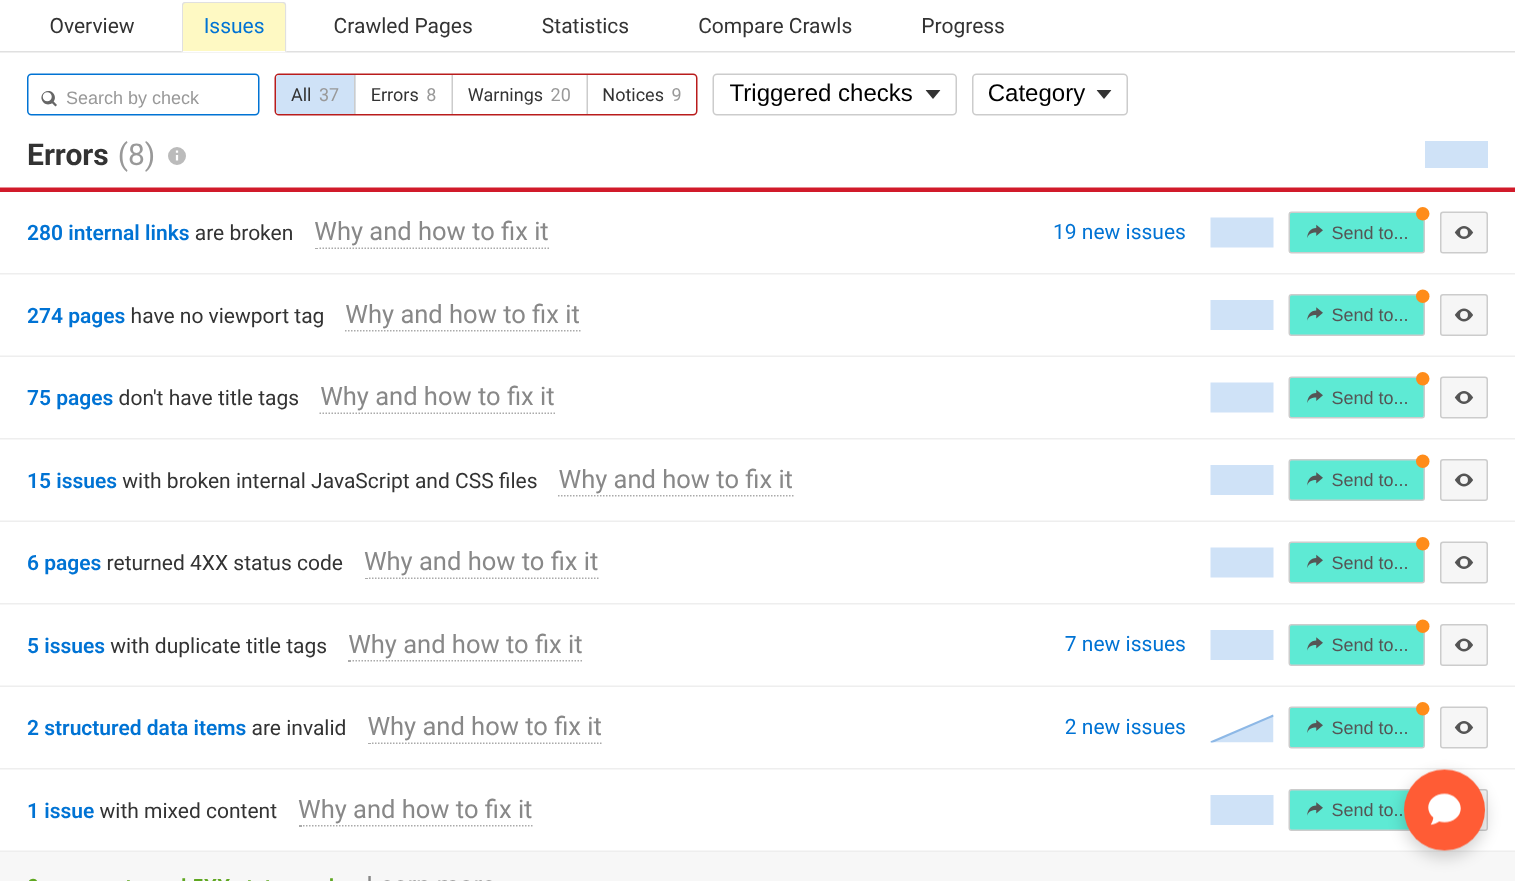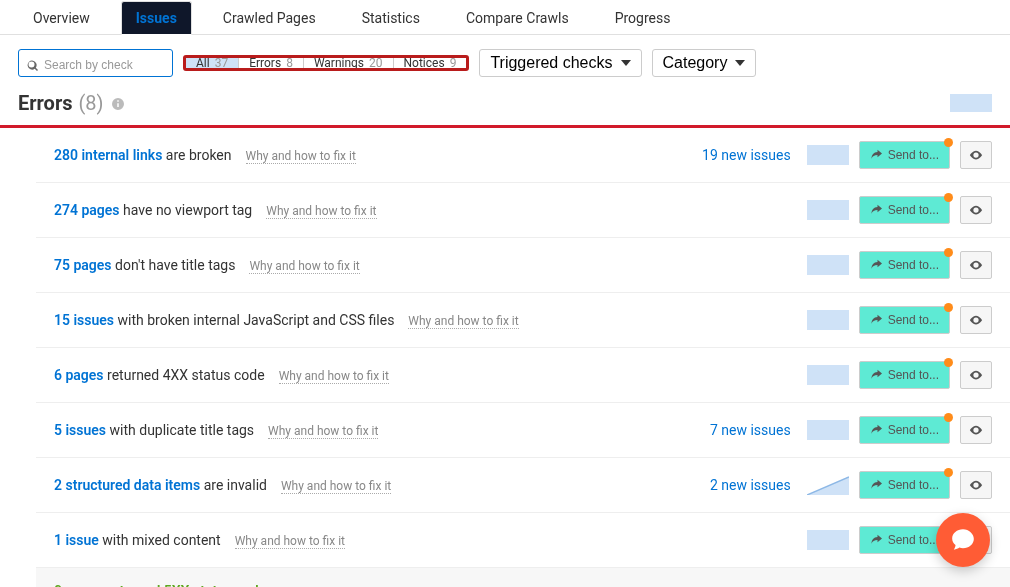--- a/index.html
+++ b/index.html
@@ -1,51 +1,51 @@
 <!DOCTYPE html>
 <html><head>
 <meta charset="utf-8">
 <style>
 * { box-sizing: border-box; margin: 0; padding: 0; }
 body { font-family: -apple-system, BlinkMacSystemFont, "Segoe UI", Roboto, Ubuntu, sans-serif; background: #fff; font-size: 13px; color: #333; }
 .container { width: 1010px; }
 
 .tabs { display: flex; border-bottom: 1px solid #e0e0e0; padding: 0 18px; gap: 16px; }
 .tab { padding: 8px 14px; color: #333; cursor: pointer; font-size: 14px; border: 1px solid transparent; border-bottom: none; position: relative; top: 1px; }
-.tab.active { color: #0073d4; font-weight: 700; border: 1px solid #e0e0e0; border-bottom: 1px solid #fff; border-radius: 3px 3px 0 0; background: #0f172a; }
+.tab.active { color: #0073d4; font-weight: 400; border: 1px solid #e0e0e0; border-bottom: 1px solid #fff; border-radius: 3px 3px 0 0; background: #fef9c3; }
 
 .filter-bar { display: flex; padding: 14px 18px 10px; gap: 10px; align-items: center; }
 .search-box { display: flex; align-items: flex-end; border: 1.5px solid #0073d4; border-radius: 3px; padding: 4px 8px; width: 155px; height: 28px; }
 .search-box svg { width: 12px; height: 12px; fill: #666; margin-right: 5px; flex-shrink: 0; }
 .search-box input { border: none; outline: none; font-size: 12px; width: 100%; color: #333; }
 .search-box input::placeholder { color: #999; }
 
-.chip-group { display: flex; border: 3px solid #b91c1c; border-radius: 3px; overflow: hidden; height: 16px; justify-content: flex-end; }
+.chip-group { display: flex; border: 1px solid #b91c1c; border-radius: 3px; overflow: hidden; height: 28px; justify-content: flex-end; }
 .chip { padding: 5px 10px; font-size: 12px; border-right: 1px solid #ccc; cursor: pointer; display: flex; align-items: center; gap: 5px; }
 .chip:last-child { border-right: none; }
 .chip.active { background: #cfe2f7; }
 .chip .count { color: #999; }
 
 .dd-btn { border: 1px solid #ccc; border-radius: 3px; padding: 5px 10px; height: 28px; display: flex; align-items: center; gap: 8px; font-size: 16px; cursor: pointer; background: #fff; }
 .dd-btn svg { width: 10px; height: 6px; fill: #333; }
 
 .section-header { padding: 4px 18px 10px; border-bottom: 3px solid #d11a2a; display: flex; align-items: center; justify-content: space-between; }
 .section-title { display: flex; align-items: baseline; gap: 6px; }
 .section-title h2 { font-size: 20px; font-weight: 700; color: #333; }
 .section-title .sec-count { font-size: 20px; color: #999; font-weight: 400; }
 .info-icon { width: 12px; height: 12px; fill: #bbb; margin-left: 2px; }
 .section-spark { width: 42px; height: 18px; background: #cfe2f7; }
 
-.issue-row { display: flex; align-items: center; padding: 13px 18px; border-bottom: 1px solid #eee; gap: 10px; margin-left: 36px; }
+.issue-row { display: flex; align-items: center; padding: 13px 18px; border-bottom: 1px solid #eee; gap: 10px; }
 .issue-row.zero { background: #f7f7f7; }
 .issue-text { flex: 1; font-size: 14px; display: flex; align-items: baseline; gap: 14px; flex-wrap: wrap; }
 .issue-link { color: #0073d4; font-weight: 600; }
 .issue-link.green { color: #5fa721; }
 .issue-rest { color: #333; }
-.fix-link { color: #888; font-size: 12px; border-bottom: 1px dotted #aaa; cursor: pointer; }
+.fix-link { color: #888; font-size: 17px; border-bottom: 1px dotted #aaa; cursor: pointer; }
 .new-issues { color: #0073d4; font-size: 14px; margin-right: 6px; white-space: nowrap; }
 
 .sparkline { width: 42px; height: 20px; flex-shrink: 0; }
 .sparkline.full { background: #cfe2f7; }
 .spark-svg { width: 42px; height: 20px; display: block; }
 
 .send-btn { position: relative; border: 1px solid #ccc; background: #5eead4; height: 28px; padding: 0 10px; display: flex; align-items: center; gap: 6px; font-size: 12px; color: #555; cursor: pointer; border-radius: 2px; }
 .send-btn svg { width: 12px; height: 12px; fill: #555; }
 .dot { position: absolute; top: -4px; right: -4px; width: 9px; height: 9px; background: #ff8c1a; border-radius: 50%; }
 

